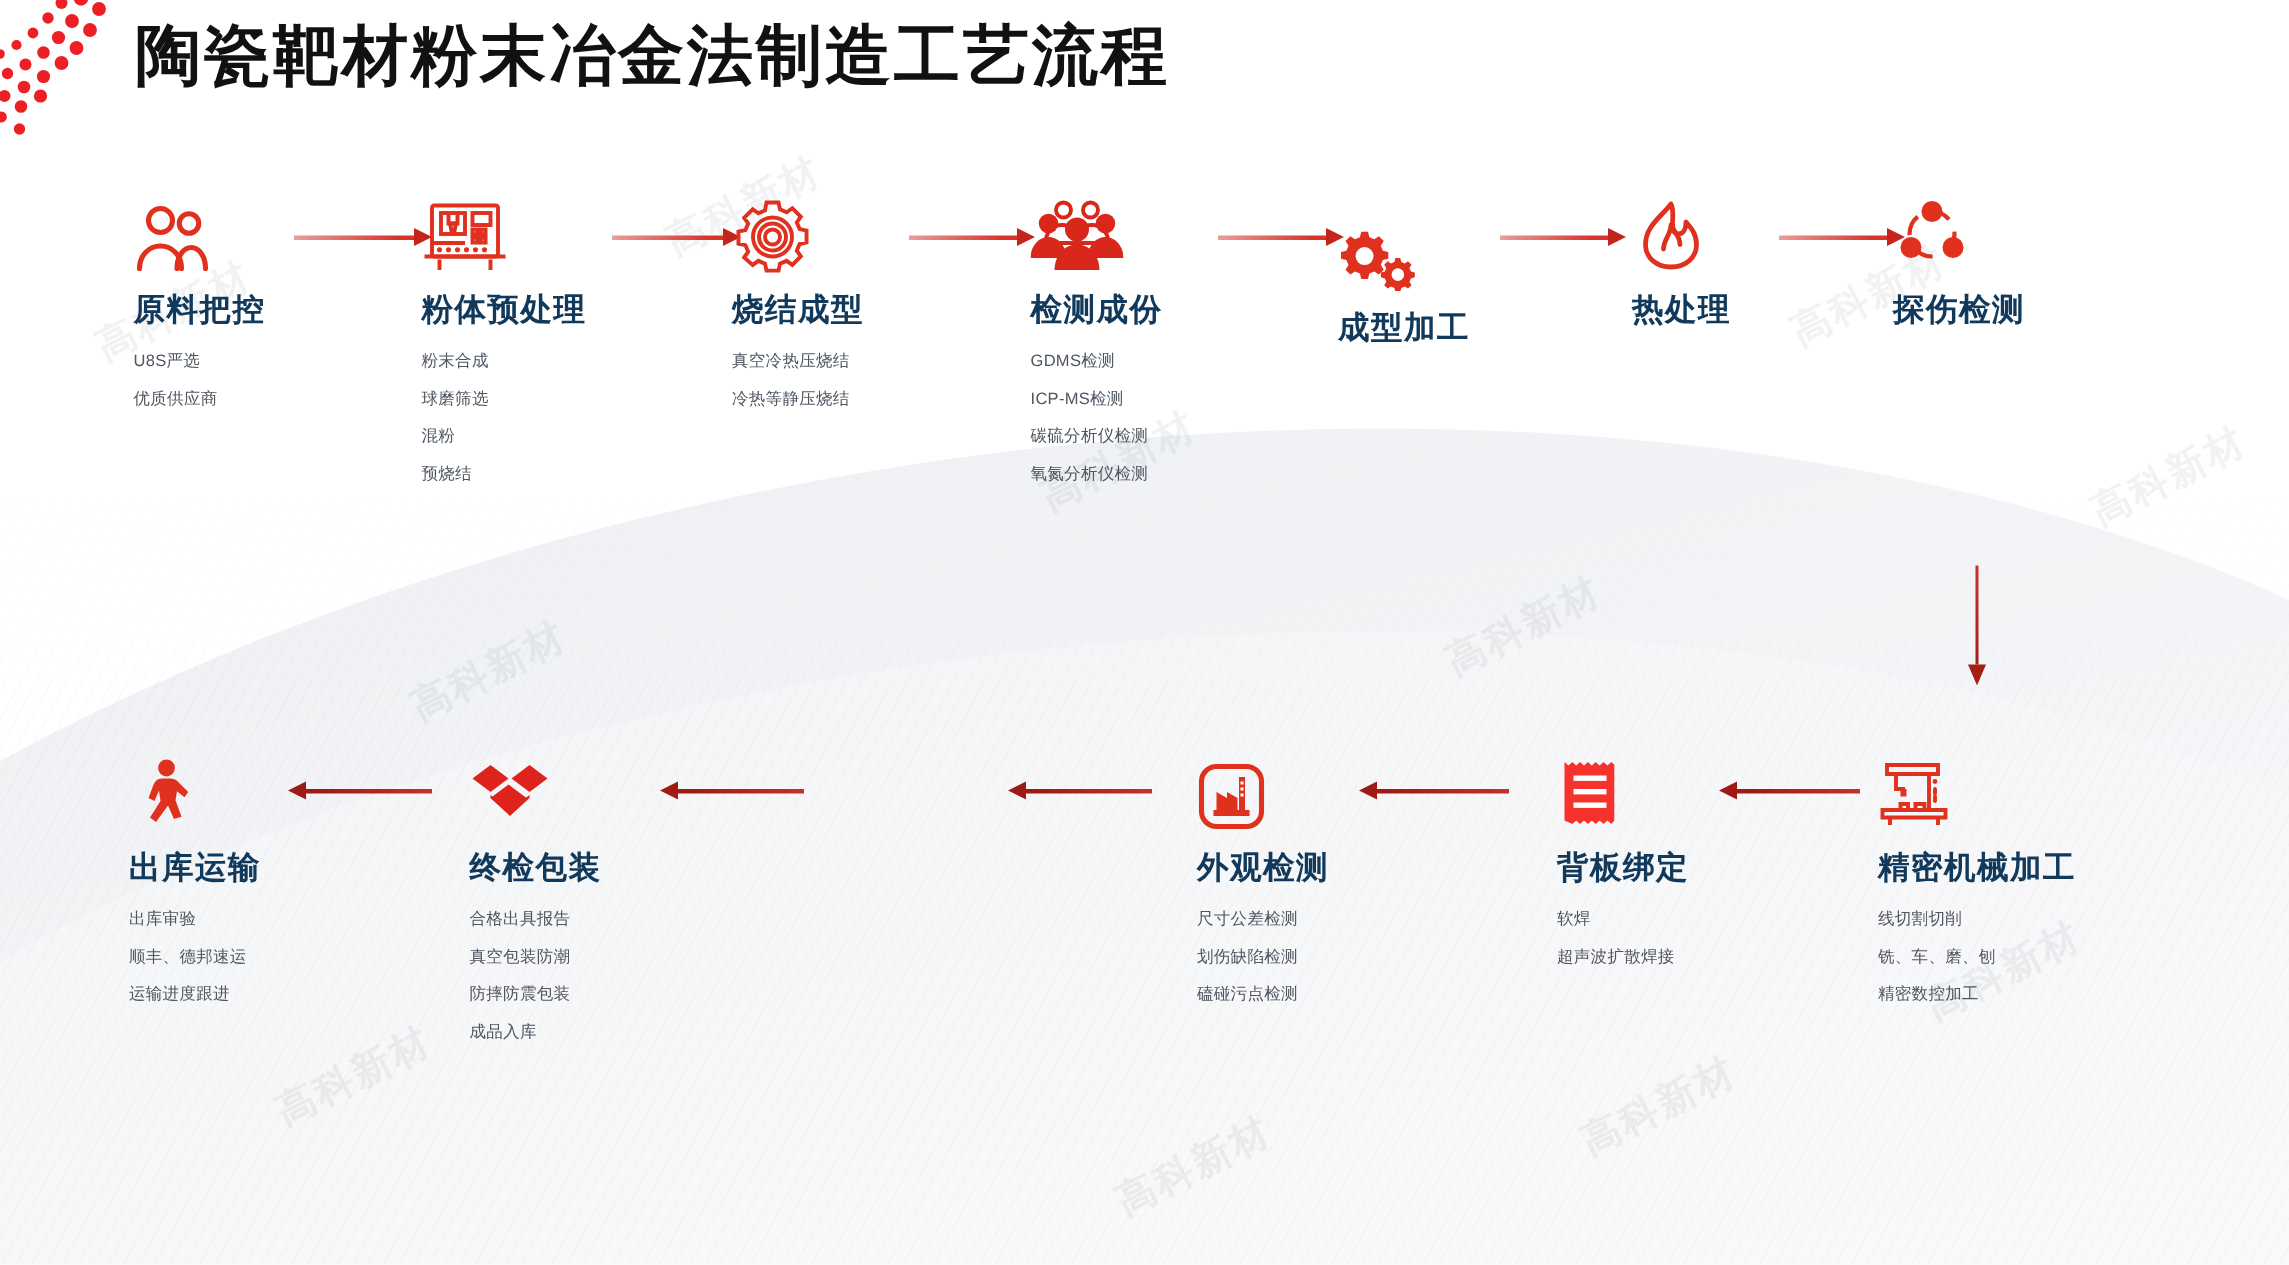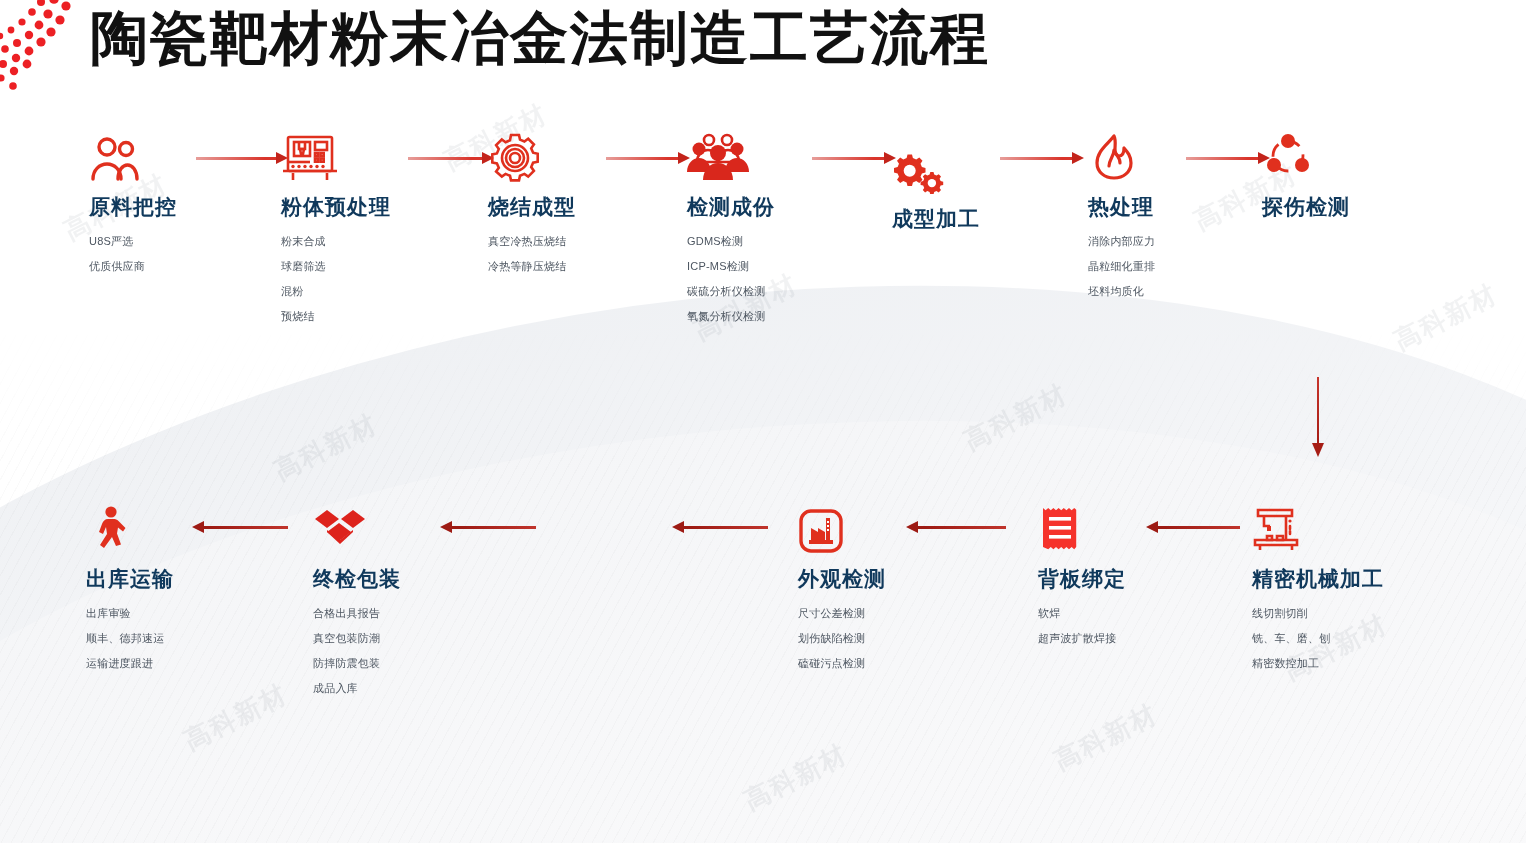--- a/index.html
+++ b/index.html
@@ -41,21 +41,21 @@
     font-size:26px;font-weight:700;letter-spacing:2px;
     transform:rotate(-27deg);white-space:nowrap;user-select:none;
   }
 
   
   #corner-dots{position:absolute;left:-16px;top:-18px;z-index:2;}
 
   
   #title{
     position:absolute;left:90px;top:6px;z-index:5;
-    font-size:58px;font-weight:700;color:#111111;
+    font-size:44px;font-weight:700;color:#111111;
     letter-spacing:2px;line-height:64px;white-space:nowrap;
     font-family:"DejaVu Sans","Liberation Sans",sans-serif;
   }
 
   
   #flow{position:absolute;inset:0;z-index:4;border-radius:30px;}
   .step{position:absolute;}
   .step .icon{height:54px;display:flex;align-items:flex-end;}
   .step .s-title{
     margin-top:12px;
@@ -288,25 +288,20 @@
   <div class="step" style="left:1088px;top:128px;width:170px;">
     <div class="icon">
       <svg width="52" height="50" viewBox="0 0 52 50">
         <g fill="none" stroke="#e0301e" stroke-width="3.2" stroke-linecap="round" stroke-linejoin="round">
           <path d="M26 4C19 13 9 19 9 31c0 9 7.6 15 17 15s17-6 17-15c0-7-3.5-11-7-15 0 5-2 8-5 8-3.5 0-4-4-4-7 0-4 1-9-1-13z"></path>
           <path d="M21 34c0-6 5-10 5-16 2 5 6 7 6 13"></path>
         </g>
       </svg>
     </div>
     <div class="s-title">热处理</div>
-    <div class="s-list">
-      <div>消除内部应力</div>
-      <div>晶粒细化重排</div>
-      <div>坯料均质化</div>
-    </div>
   </div>
   <div class="arrow-h" style="left:1186px;top:152px;width:84px;">
     <div class="shaft"></div>
       <div class="head"></div>
   </div>
 
   <div class="step" style="left:1262px;top:128px;width:175px;">
     <div class="icon">
       <svg width="52" height="48" viewBox="0 0 52 48">
         <g>

